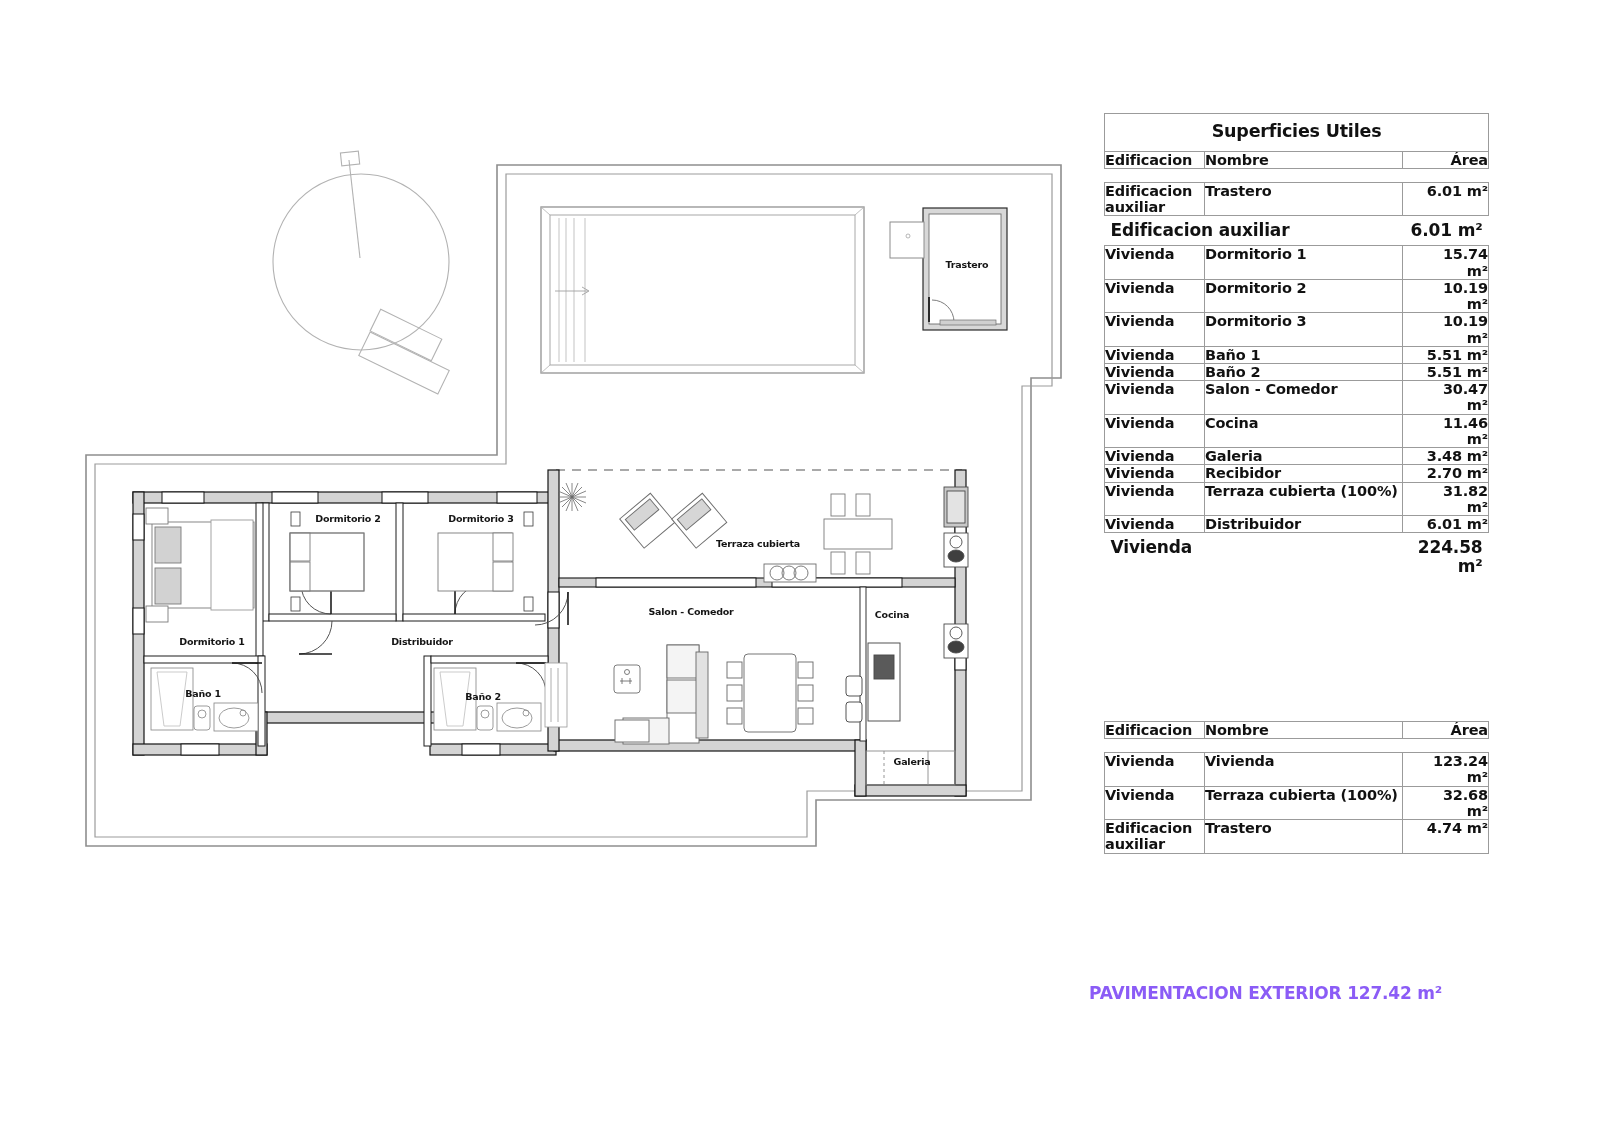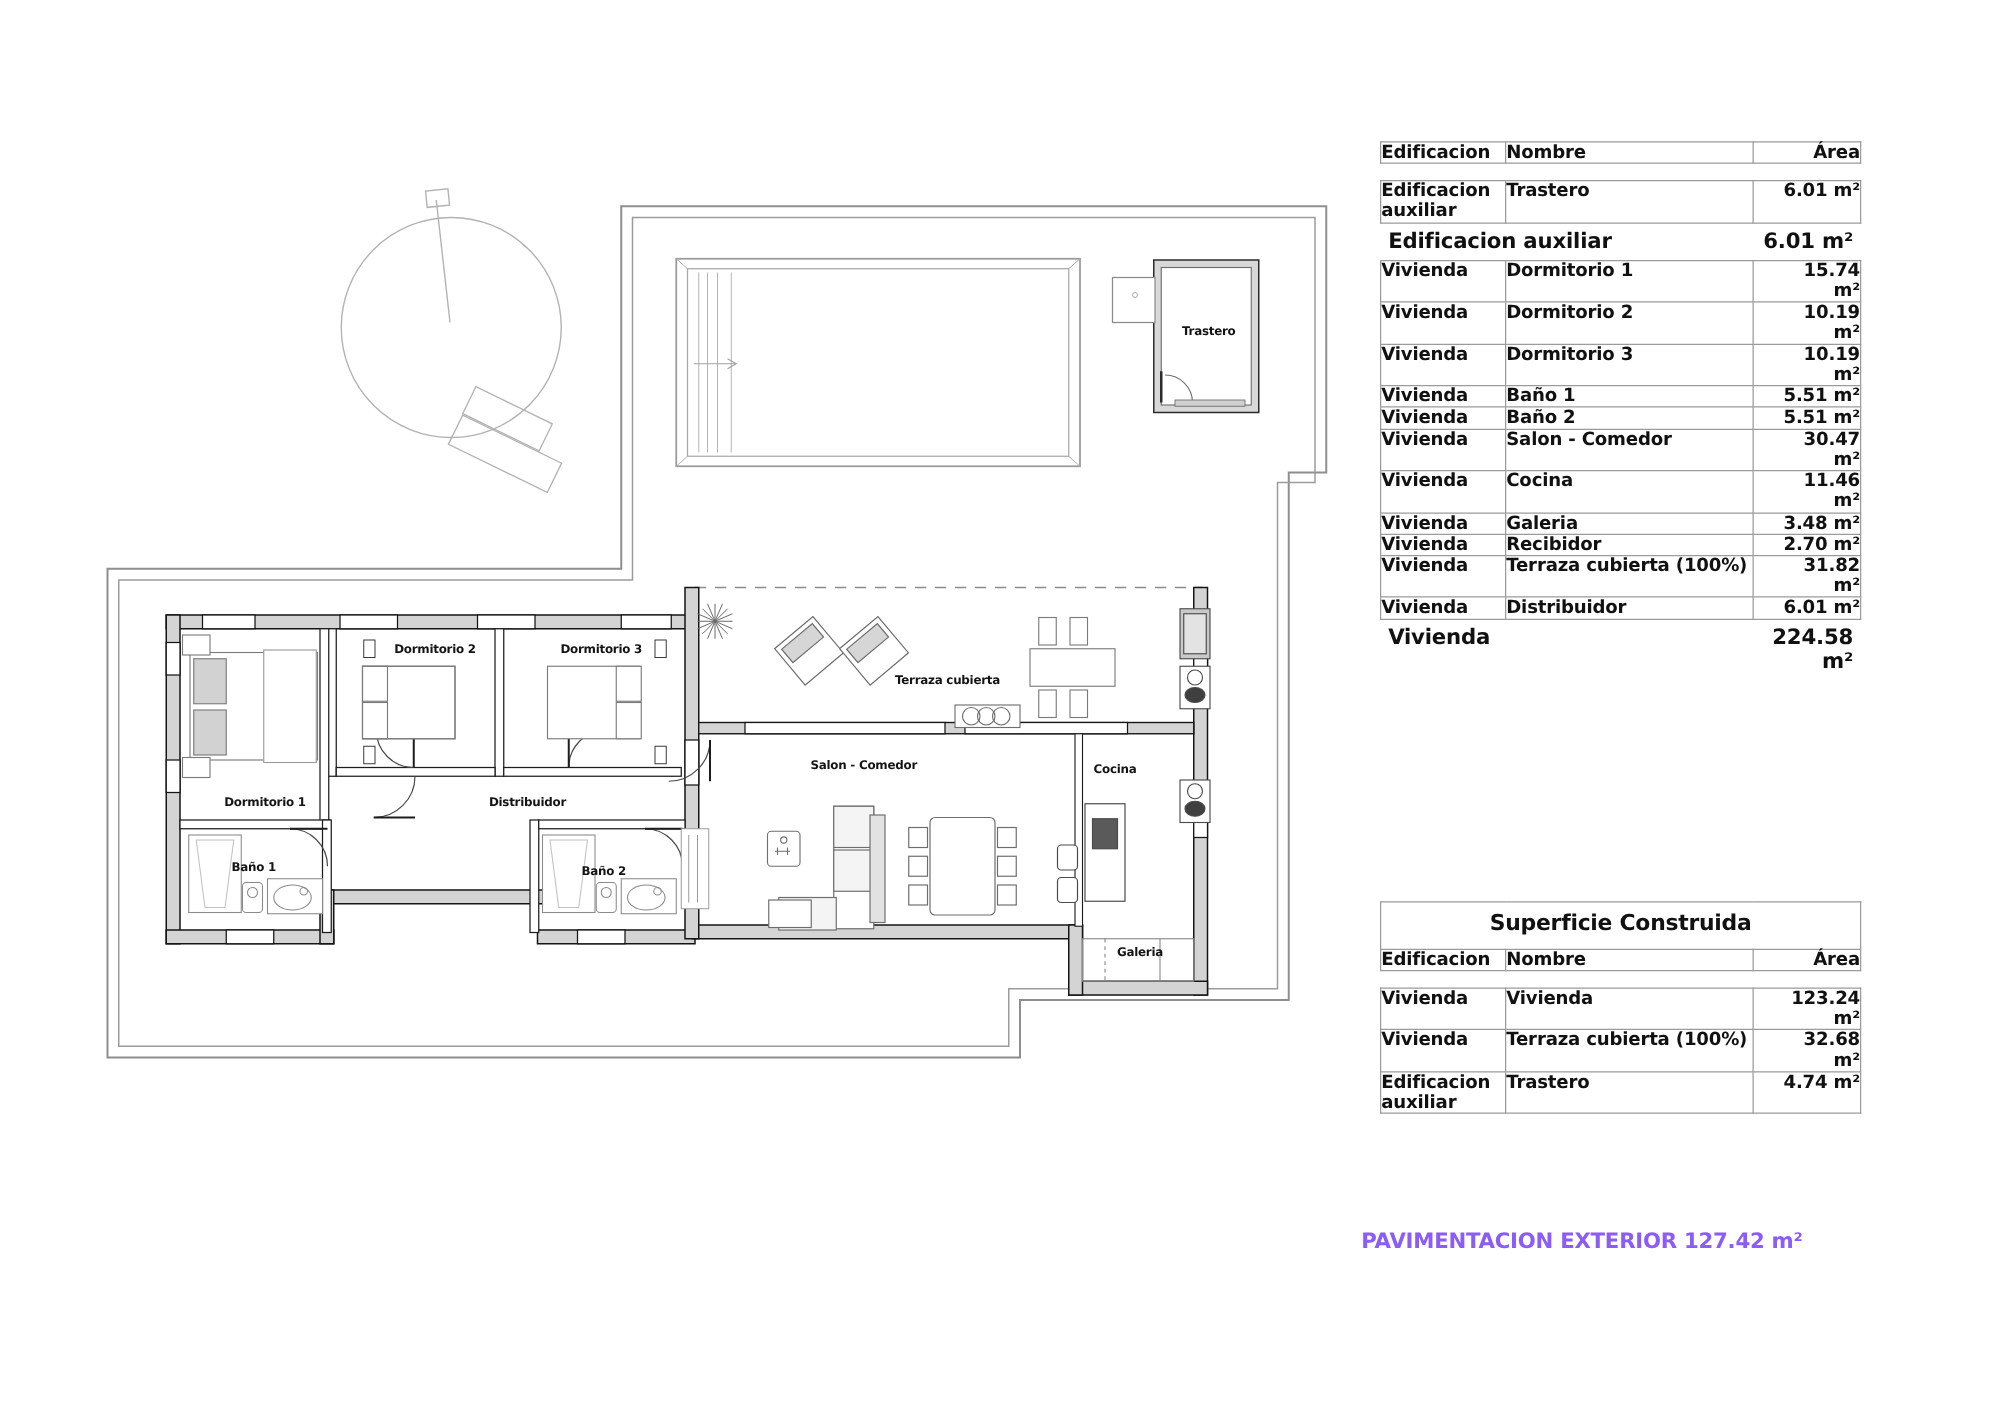--- a/index.html
+++ b/index.html
@@ -410,20 +410,23 @@
 
   <div class="tbl-block" id="table-utiles">
     <table class="areatable">
       <colgroup>
         <col class="col-edif">
           <col class="col-nom">
           <col class="col-area">
       </colgroup>
       <tbody>
         <tr>
+          <td class="cell title" colspan="3">Superficies Utiles</td>
+        </tr>
+        <tr>
           <td class="cell colhdr">Edificacion</td>
           <td class="cell colhdr">Nombre</td>
           <td class="cell colhdr area">Área</td>
         </tr>
         <tr class="spacer-row">
           <td colspan="3"></td>
         </tr>
 
         <tr>
           <td class="cell">Edificacion auxiliar</td>
@@ -501,23 +504,20 @@
 
   <div class="tbl-block" id="table-construida">
     <table class="areatable">
       <colgroup>
         <col class="col-edif">
           <col class="col-nom">
           <col class="col-area">
       </colgroup>
       <tbody>
         <tr>
-          <td class="cell title" colspan="3">Superficie Construida</td>
-        </tr>
-        <tr>
           <td class="cell colhdr">Edificacion</td>
           <td class="cell colhdr">Nombre</td>
           <td class="cell colhdr area">Área</td>
         </tr>
         <tr class="spacer-row">
           <td colspan="3"></td>
         </tr>
 
         <tr>
           <td class="cell">Vivienda</td>

